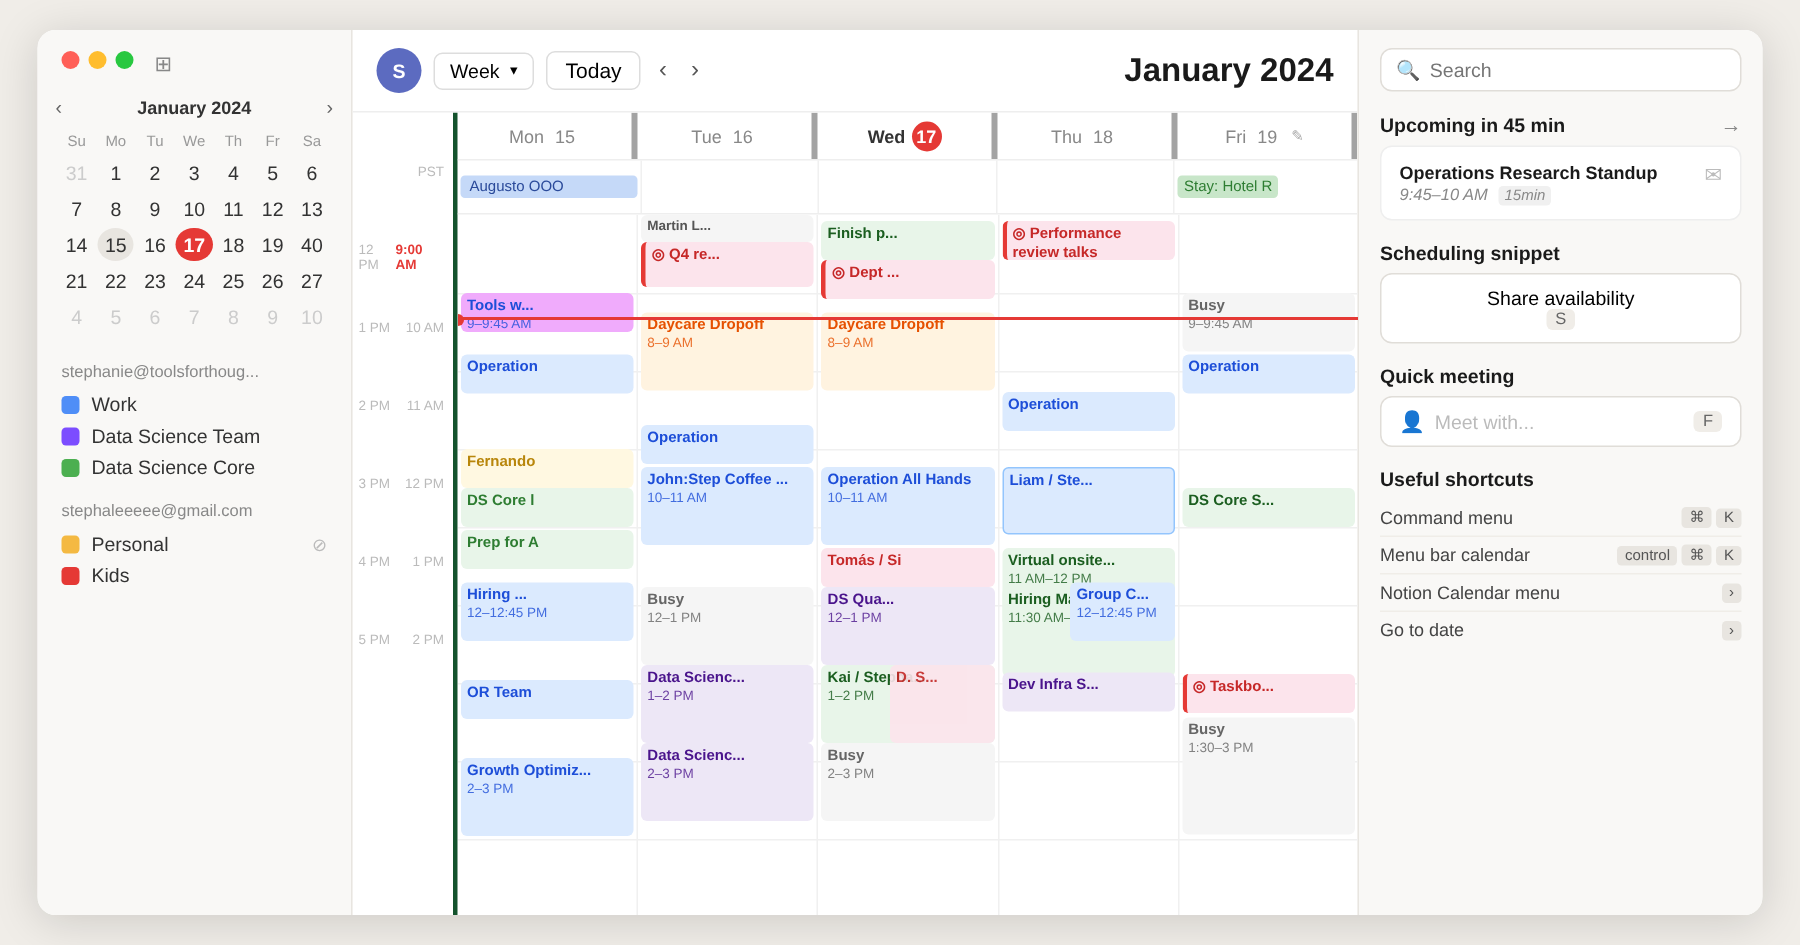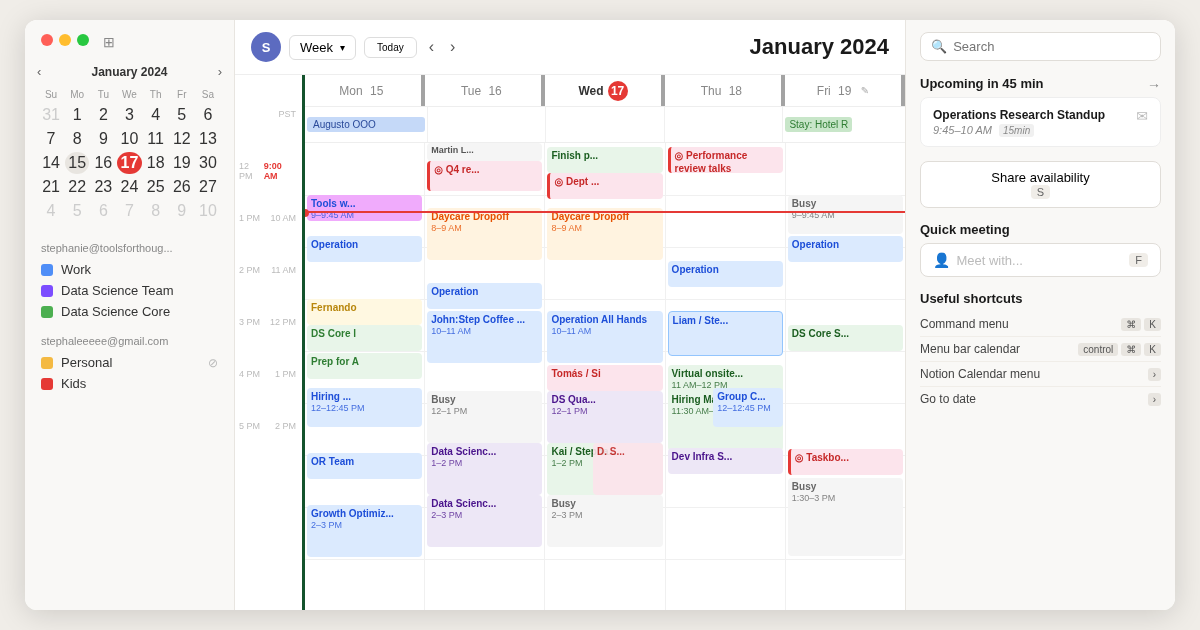--- a/index.html
+++ b/index.html
@@ -55,21 +55,21 @@
     .mini-cal-nav button {
       background: none; border: none; cursor: pointer; color: #666; font-size: 13px;
     }
     .mini-cal-grid {
       width: 100%;
     }
     .mini-cal-grid th {
       font-size: 10px; color: #999; text-align: center; padding: 2px 0; font-weight: 500;
     }
     .mini-cal-grid td {
-      font-size: 16px; color: #333; text-align: center; padding: 2px 0; cursor: pointer; border-radius: 50%;
+      font-size: 13px; color: #333; text-align: center; padding: 2px 0; cursor: pointer; border-radius: 50%;
       width: 24px; height: 22px;
     }
     .mini-cal-grid td.other-month { color: #ccc; }
     .mini-cal-grid td.today {
       background: #e53935;
       color: #fff;
       border-radius: 50%;
       font-weight: 600;
     }
     .mini-cal-grid td.selected { background: #e8e5e0; border-radius: 50%; }
@@ -110,21 +110,21 @@
       background: #5c6bc0; display: flex; align-items: center; justify-content: center;
       color: #fff; font-size: 13px; font-weight: 600;
     }
     .view-selector {
       display: flex; align-items: center; gap: 4px;
       border: 1px solid #ddd; border-radius: 6px; padding: 4px 10px;
       font-size: 13px; cursor: pointer; background: #fff; justify-content: flex-end;
     }
     .today-btn {
       border: 1px solid #ddd; border-radius: 6px; padding: 4px 12px;
-      font-size: 10px; cursor: pointer; background: #fff;
+      font-size: 14px; cursor: pointer; background: #fff;
     }
     .nav-btn {
       background: none; border: none; cursor: pointer; color: #555; font-size: 16px; padding: 4px;
     }
     .cal-title {
       font-size: 22px; font-weight: 700; color: #1a1a1a; padding: 4px 0 4px 8px;
     }
     .cal-body {
       display: flex;
       flex: 1;
@@ -331,21 +331,21 @@
               <td>12</td>
               <td>13</td>
             </tr>
             <tr>
               <td>14</td>
               <td class="selected">15</td>
               <td>16</td>
               <td class="today">17</td>
               <td>18</td>
               <td>19</td>
-              <td>30</td>
+              <td>40</td>
             </tr>
             <tr>
               <td>21</td>
               <td>22</td>
               <td>23</td>
               <td>24</td>
               <td>25</td>
               <td>26</td>
               <td>27</td>
             </tr>
@@ -671,20 +671,23 @@
               <span>9:45–10 AM</span>
               <span style="background:#f0f0f0;border-radius:3px;padding:1px 4px;font-size:10px;margin-left:4px;">15min</span>
             </div>
           </div>
           <span style="color:#bbb;font-size:14px;">✉</span>
         </div>
       </div>
     </div>
 
     <div class="scheduling-section">
+      <div class="section-header">
+        <span class="section-title">Scheduling snippet</span>
+      </div>
       <button class="share-btn">
         <span>Share availability</span>
         <span class="share-btn-key">S</span>
       </button>
     </div>
 
     <div class="quick-meeting-section">
       <div class="section-header">
         <span class="section-title">Quick meeting</span>
       </div>

